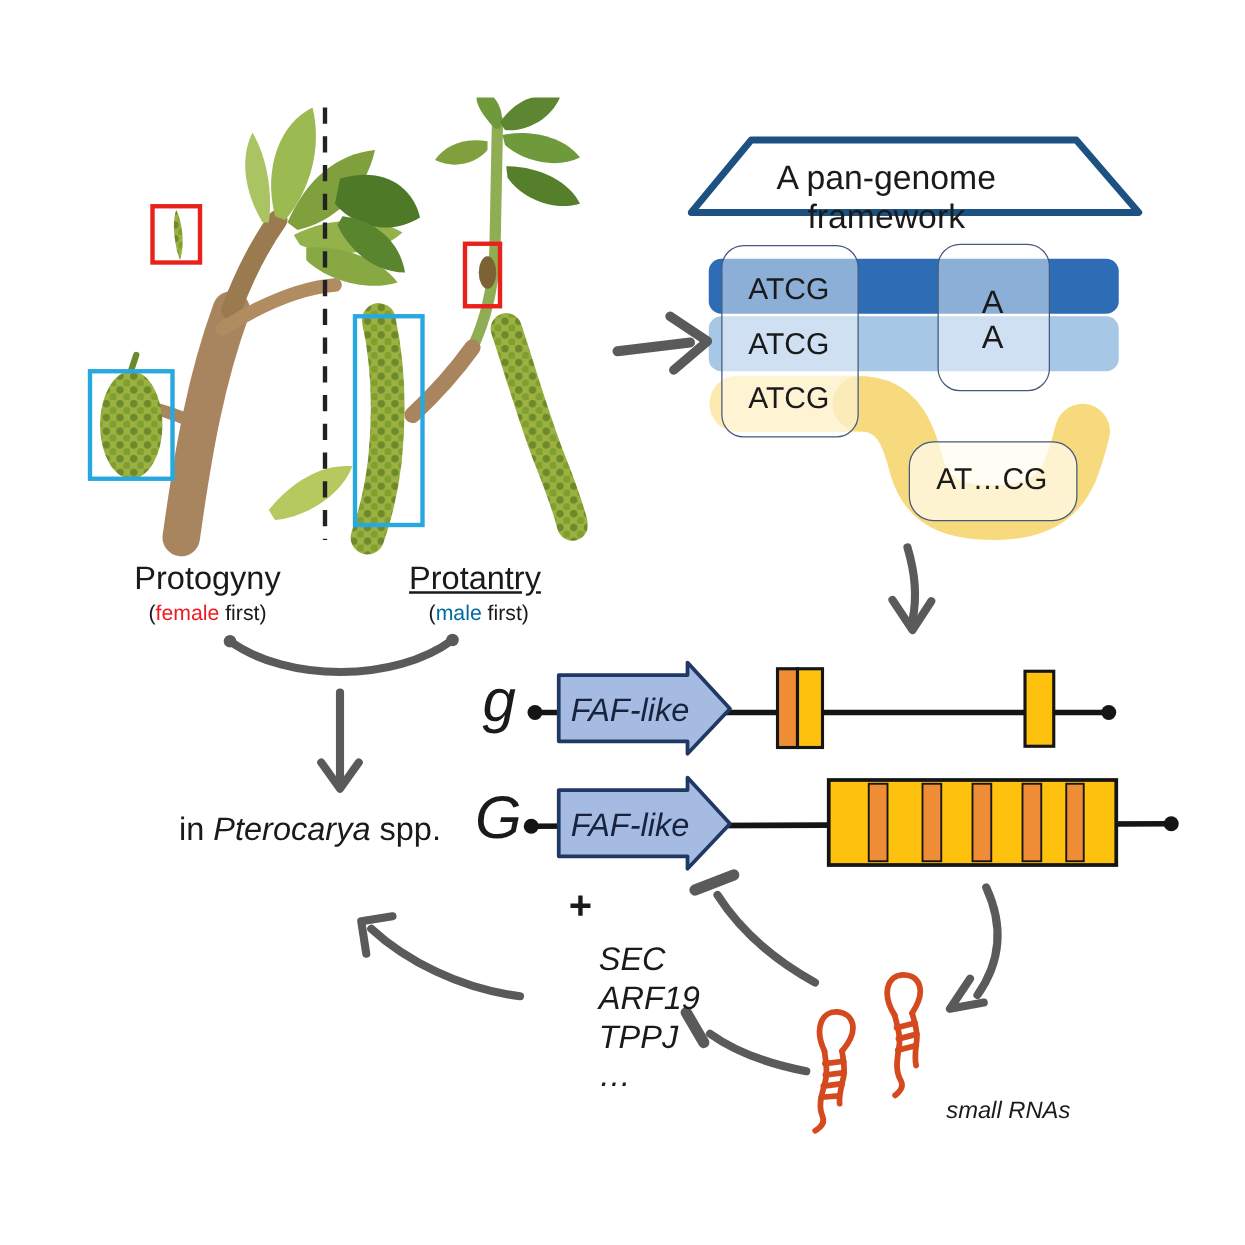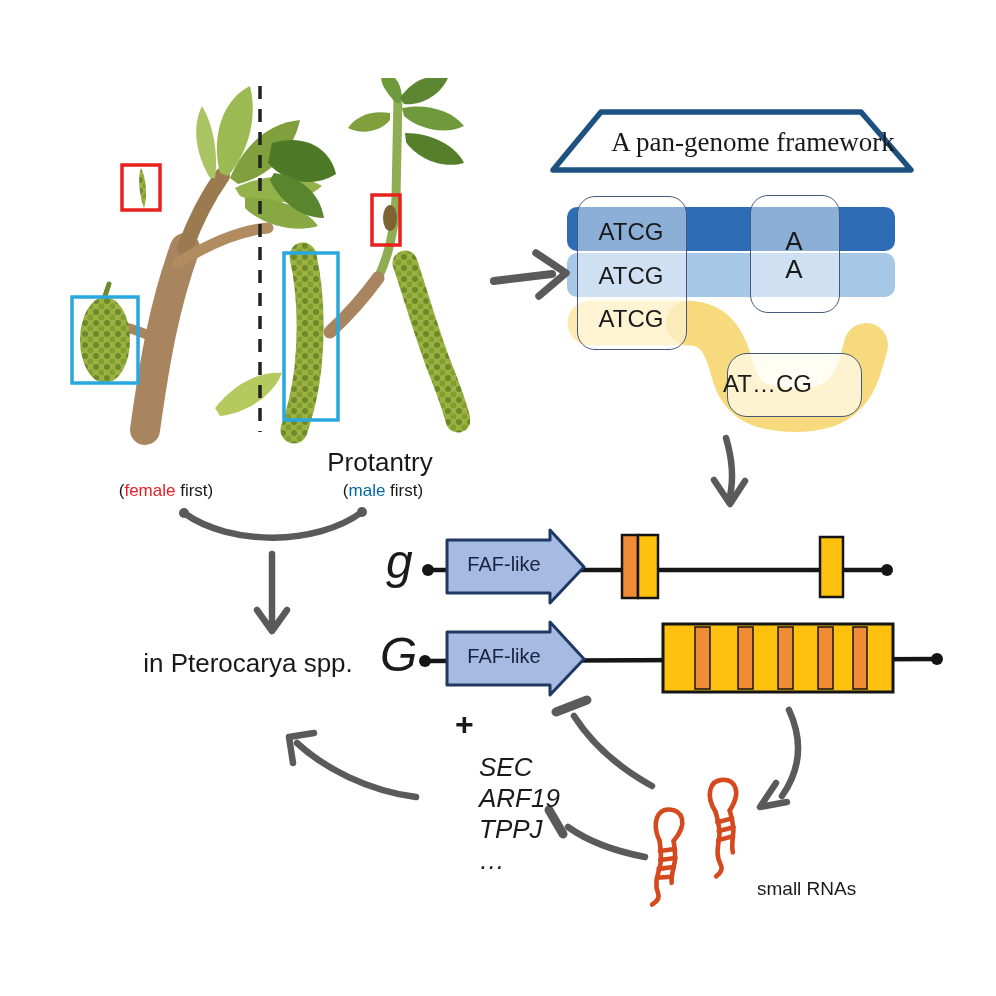--- a/index.html
+++ b/index.html
@@ -2,23 +2,23 @@
 <html><head>
 <meta charset="utf-8">
 <style>
   html,body{margin:0;padding:0;background:#ffffff;}
   #canvas{position:relative;width:996px;height:996px;background:#fff;overflow:hidden;
           font-family:"Liberation Sans","DejaVu Sans",sans-serif;color:#1a1a1a;}
   .abs{position:absolute;}
   .ctr{text-align:center;}
   .lbl{font-size:26px;line-height:30px;}
   .sub{font-size:17px;line-height:30px;}
-  .it{}
+  .it{font-style:italic;}
   .allele{font-style:italic;font-size:48px;line-height:48px;}
-  .faf{font-size:20px;font-weight:500;color:#17233f;}
+  .faf{font-style:italic;font-size:26px;font-weight:500;color:#17233f;}
   .genelist{font-style:italic;font-size:26px;line-height:31px;margin-left:36px;}
   .plus{font-size:32px;font-weight:600;}
   .seqtxt{font-size:24px;}
   .instxt{font-size:26px;line-height:28px;}
   .bar{position:absolute;border-radius:10px;}
   .regionbox{position:absolute;border:1.6px solid #44597c;background:rgba(255,255,255,0.45);}
   svg{display:block;}
 </style>
 </head>
 <body>
@@ -73,53 +73,56 @@
       <ellipse cx="330" cy="140" rx="7" ry="13" fill="#7d6234"></ellipse>
 
       <path d="M243,178 C250,210 252,250 248,290 C245,315 240,335 234,352" stroke="url(#catkinPat)" stroke-width="27" fill="none" stroke-linecap="round"></path>
       <path d="M345,185 C355,215 365,250 378,285 C388,310 395,330 398,342" stroke="url(#catkinPat)" stroke-width="25" fill="none" stroke-linecap="round"></path>
 
       <rect x="312" y="117" width="28" height="50" fill="none" stroke="#e8211d" stroke-width="3.5"></rect>
       <rect x="224" y="175" width="54" height="167" fill="none" stroke="#29a8e0" stroke-width="3.5"></rect>
     </g>
   </svg>
 
+  <div class="abs ctr lbl" style="left:86px;top:447px;width:160px;">
+    <span>Protogyny</span>
+  </div>
   <div class="abs ctr sub" style="left:66px;top:476px;width:200px;">
     <span>(</span><span class="sexw" style="color: rgb(237, 28, 36);">female</span><span> first)</span>
   </div>
-  <div class="abs ctr lbl" style="left:300px;top:447px;width:160px;">
+  <div class="abs ctr lbl" style="left:300px;top:447px;width:160px;text-decoration:underline;">
     <span>Protantry</span>
   </div>
   <div class="abs ctr sub" style="left:283px;top:476px;width:200px;">
     <span>(</span><span class="sexw" style="color: #0369a1; text-align: center;">male</span><span> first)</span>
   </div>
 
   <svg class="abs" style="left:0;top:0;" width="996" height="996" viewBox="0 0 996 996" pointer-events="none">
 
     <path d="M601,112 L861,112 L911,170 L553,170 Z" fill="#ffffff" stroke="#1d5181" stroke-width="5.5" stroke-linejoin="round"></path>
 
     <path d="M590,323 H690" stroke="#fdeab0" stroke-width="45" stroke-linecap="round" fill="none"></path>
     <path d="M688,323 C718,323 727,348 733,372 C741,402 762,410 796,410 C829,410 846,399 856,377 C862,362 864,352 866,345" stroke="#f8da7e" stroke-width="44" stroke-linecap="round" fill="none"></path>
   </svg>
 
-  <div class="abs ctr" style="left:600px;top:127px;width:306px;font-size:27px;font-family:Liberation Serif, serif;">A pan-genome framework</div>
+  <div class="abs ctr" style="left:556px;top:127px;width:306px;font-size:27px;">A pan-genome framework</div>
 
   <div class="bar" style="left:567px;top:207px;width:328px;height:44px;background:#2e6db6;"></div>
   <div class="bar" style="left:567px;top:253px;width:328px;height:44px;background:#a7c7e7;"></div>
 
   <div class="regionbox" style="left:577px;top:196px;width:108px;height:152px;border-radius:18px;"></div>
   <div class="regionbox" style="left:750px;top:195px;width:88px;height:116px;border-radius:18px;"></div>
   <div class="regionbox" style="left:727px;top:353px;width:133px;height:62px;border-radius:20px;background:rgba(255,252,240,0.72);"></div>
 
   <div class="abs ctr seqtxt" style="left:581px;top:218px;width:100px;">ATCG</div>
   <div class="abs ctr seqtxt" style="left:581px;top:262px;width:100px;">ATCG</div>
   <div class="abs ctr seqtxt" style="left:581px;top:305px;width:100px;">ATCG</div>
   <div class="abs ctr instxt" style="left:750px;top:227px;width:88px;">A</div>
   <div class="abs ctr instxt" style="left:750px;top:255px;width:88px;">A</div>
-  <div class="abs ctr seqtxt" style="left:701px;top:370px;width:133px;">AT…CG</div>
+  <div class="abs ctr seqtxt" style="left:727px;top:370px;width:133px;">AT…CG</div>
 
   <div class="abs allele" style="left:386px;top:538px;">g</div>
   <div class="abs allele" style="left:380px;top:631px;">G</div>
 
   <svg class="abs" style="left:0;top:0;" width="996" height="996" viewBox="0 0 996 996">
 
     <g>
       <line x1="427" y1="570" x2="888" y2="570" stroke="#151515" stroke-width="4.5"></line>
       <circle cx="428" cy="570" r="6" fill="#151515"></circle>
         <circle cx="887" cy="570" r="6" fill="#151515"></circle>

